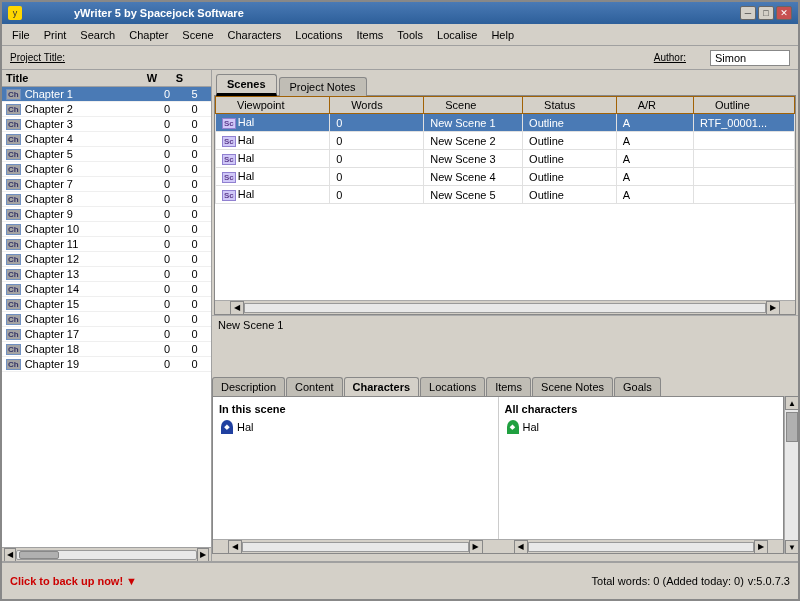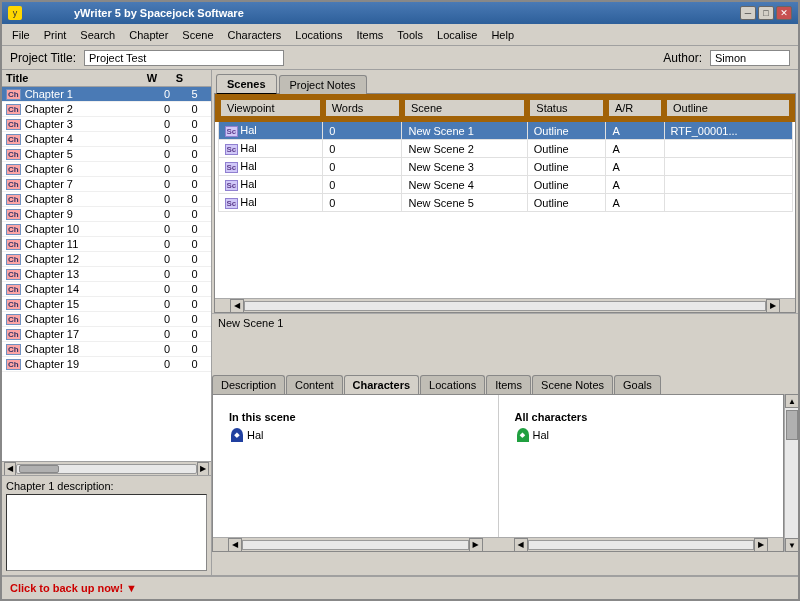--- a/index.html
+++ b/index.html
@@ -103,37 +103,38 @@
       border-bottom: 1px solid #a0a0a0;
       padding: 3px 8px;
       display: flex;
       align-items: center;
       gap: 8px;
       flex-shrink: 0;
       height: 24px;
     }
 
     .project-bar-label {
-      font-size: 12px;
+      font-size: 10px;
       color: #000;
+      text-decoration: underline;
     }
 
     .project-bar-value {
       font-size: 11px;
       background: white;
       border: 1px solid #888;
       padding: 1px 4px;
       min-width: 200px;
     }
 
     .project-bar-right {
       margin-left: auto;
       display: flex;
       align-items: center;
-      gap: 8px;
+      gap: 24px;
     }
 
     
     .main-content {
       display: flex;
       flex: 1;
       overflow: hidden;
     }
 
     
@@ -170,21 +171,21 @@
       padding: 1px 4px;
       border-bottom: 1px solid #efefef;
       cursor: pointer;
       font-size: 11px;
       align-items: center;
     }
     .chapter-row.selected { background: #4a7ab5; color: white; }
 
     .chapter-row .ch-icon {
       display: inline-block;
-      background: #fca5a5;
+      background: #a3a3a3;
       border: 1px solid #7090c0;
       color: #336;
       font-size: 8px;
       padding: 0 1px;
       margin-right: 2px;
       font-weight: bold;
     }
 
     .chapter-name {
       display: flex;
@@ -277,21 +278,21 @@
       border-bottom: none;
       cursor: pointer;
       font-size: 11px;
       border-radius: 3px 3px 0 0;
       position: relative;
       bottom: -1px;
     }
 
     .tab.active {
       background: #d4d0c8;
-      border-bottom: 1px solid #000000;
+      border-bottom: 3px solid #000000;
       z-index: 1;
       font-weight: bold;
     }
 
     .tab-content-area {
       flex: 1;
       display: flex;
       flex-direction: column;
       border: 1px solid #888;
       background: white;
@@ -306,22 +307,22 @@
     }
 
     .scenes-table {
       width: 100%;
       border-collapse: collapse;
       font-size: 11px;
     }
 
     .scenes-table th {
       background: #d4d0c8;
-      border: 6px solid #a16207;
-      padding: 2px 6px;
+      border: 1px solid #a16207;
+      padding: 2px 21px;
       text-align: left;
       font-weight: normal;
       white-space: nowrap;
     }
 
     .scenes-table td {
       border: 1px solid #e0e0e0;
       padding: 2px 6px;
       white-space: nowrap;
     }
@@ -418,21 +419,21 @@
     .characters-content {
       display: flex;
       flex: 1;
       overflow: hidden;
     }
 
     .chars-left, .chars-right {
       flex: 1;
       display: flex;
       flex-direction: column;
-      padding: 16px;
+      padding: 6px;
     }
 
     .chars-divider {
       width: 1px;
       background: #ccc;
     }
 
     .chars-label {
       font-size: 11px;
       font-weight: bold;
@@ -476,21 +477,21 @@
 
     
     .status-bar {
       background: #d4d0c8;
       border-top: 2px solid #a0a0a0;
       padding: 2px 8px;
       display: flex;
       align-items: center;
       justify-content: space-between;
       flex-shrink: 0;
-      height: 24px;
+      height: 38px;
     }
 
     .status-backup {
       color: #cc0000;
       font-size: 11px;
       font-weight: bold;
       display: flex;
       align-items: center;
       gap: 3px;
       cursor: pointer;
@@ -586,21 +587,20 @@
     <span class="menu-item">Characters</span>
     <span class="menu-item">Locations</span>
     <span class="menu-item">Items</span>
     <span class="menu-item">Tools</span>
     <span class="menu-item">Localise</span>
     <span class="menu-item">Help</span>
   </div>
 
   <div class="project-bar">
     <span class="project-bar-label">Project Title:</span>
-    <span class="project-bar-value">Project Test</span>
     <div class="project-bar-right">
       <span class="project-bar-label">Author:</span>
       <span class="project-bar-value" style="min-width: 80px;">Simon</span>
     </div>
   </div>
 
   <div class="main-content">
 
     <div class="left-panel">
       <div class="left-panel-header">
@@ -765,24 +765,20 @@
         </div>
 
       <div class="left-panel-scrollbar">
         <div style="width:12px; height:14px; background:#d4d0c8; border:1px solid #888; display:flex; align-items:center; justify-content:center; font-size:8px; cursor:pointer;">◀</div>
         <div class="h-scrollbar">
           <div class="h-scrollbar-thumb"></div>
         </div>
         <div style="width:12px; height:14px; background:#d4d0c8; border:1px solid #888; display:flex; align-items:center; justify-content:center; font-size:8px; cursor:pointer;">▶</div>
       </div>
 
-      <div class="left-description">
-        <span class="left-description-label">Chapter 1 description:</span>
-        <div class="left-description-area"></div>
-      </div>
     </div>
 
     <div class="right-panel">
 
       <div class="tab-bar">
         <div class="tab active">Scenes</div>
         <div class="tab">Project Notes</div>
       </div>
 
       <div class="tab-content-area" style="flex: 1; max-height: 220px;">
@@ -920,15 +916,19 @@
       </div>
 
     </div>
   </div>
 
   <div class="status-bar">
     <div class="status-backup">
       <span>Click to back up now!</span>
       <span>▼</span>
     </div>
+    <div class="status-right">
+      <span>Total words: 0 (Added today: 0)</span>
+      <span>v:5.0.7.3</span>
+    </div>
   </div>
 
 </div>
 
 </body></html>

